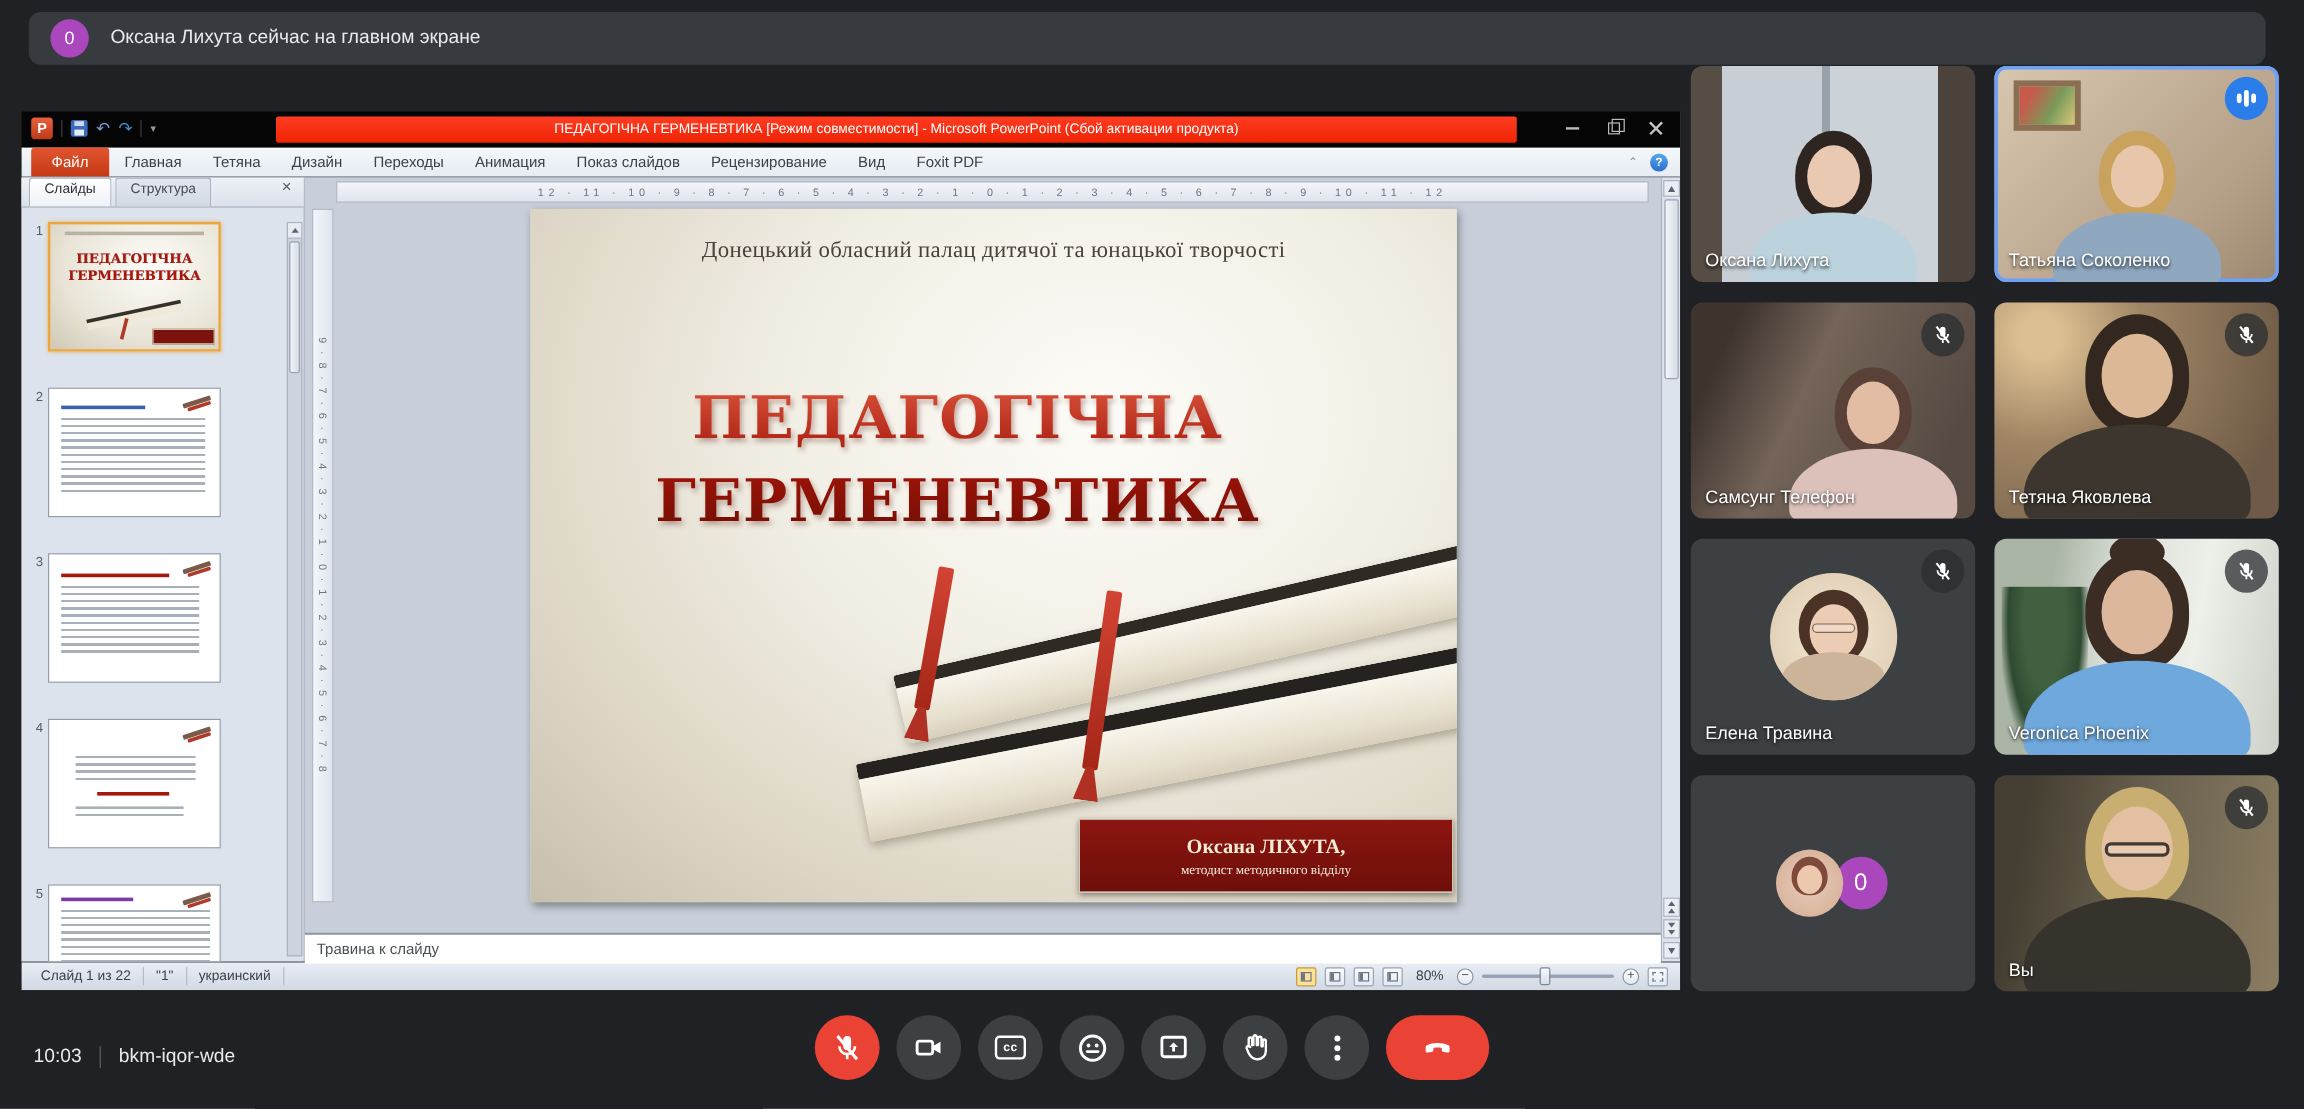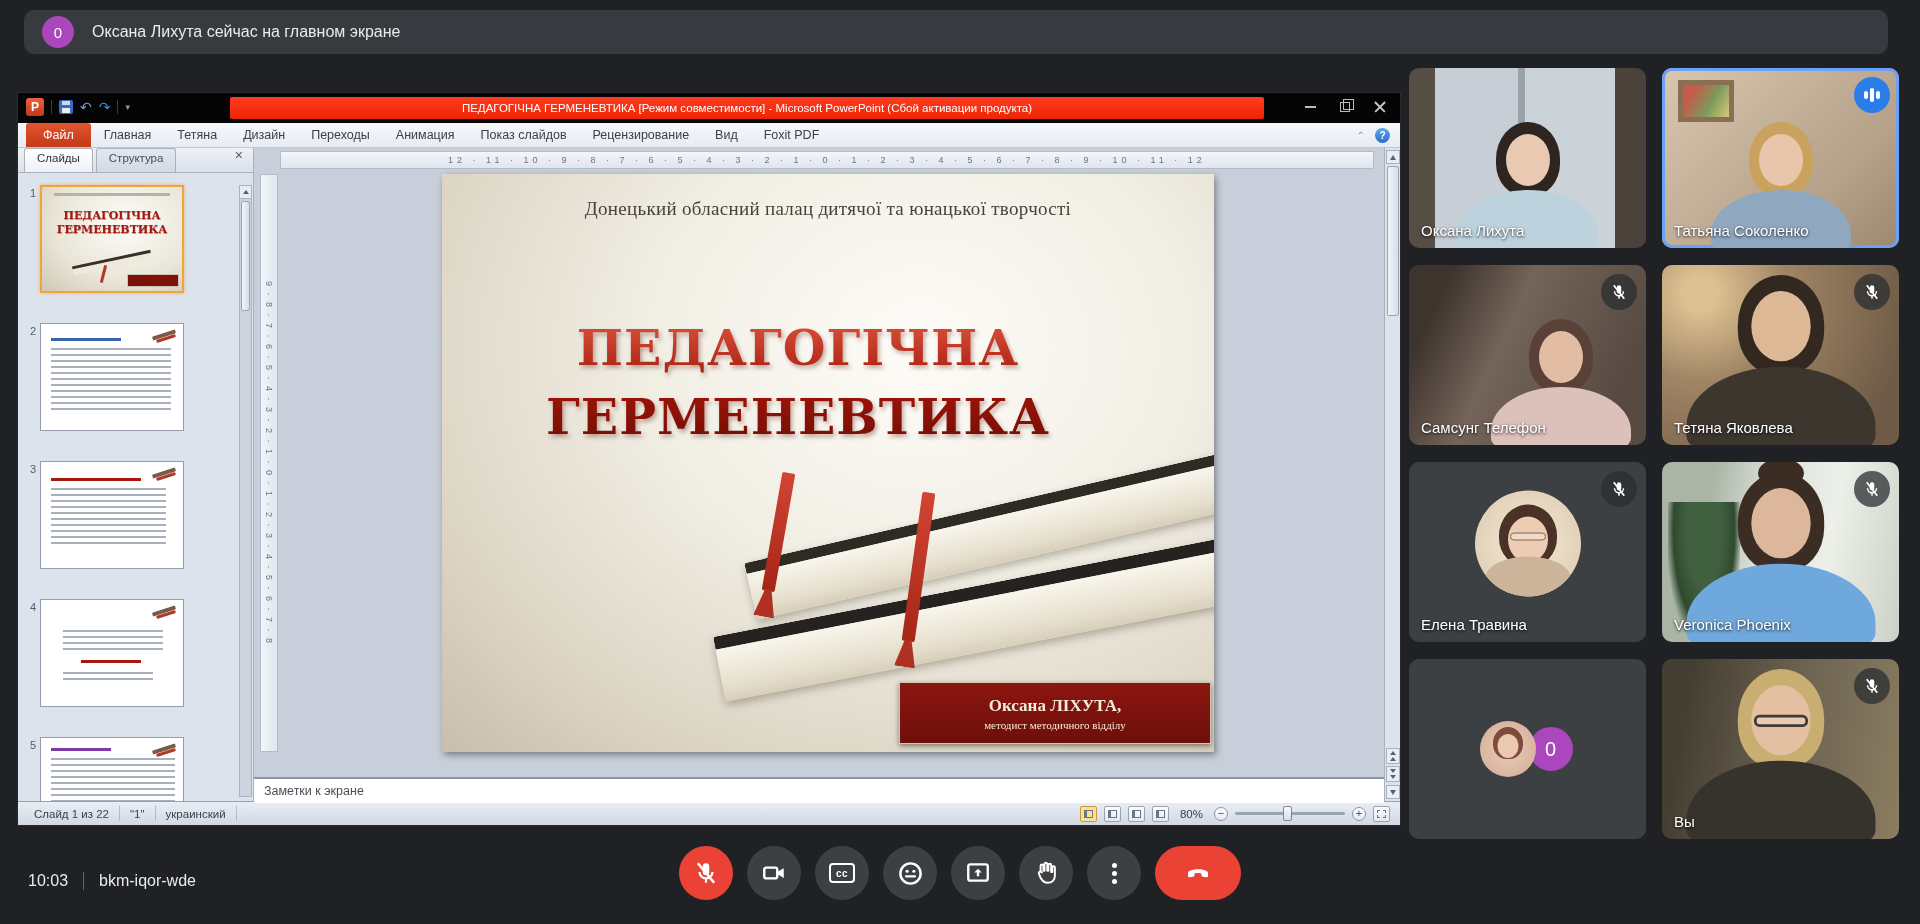--- a/index.html
+++ b/index.html
@@ -179,21 +179,21 @@
     background:linear-gradient(#fff,#e3e8f0); color:#4a5058; font-size:11px; line-height:11px;
     display:flex; align-items:center; justify-content:center; }
   .ztrack { width:110px; height:3px; background:#9aa3b2; position:relative; border-radius:2px; }
   .zthumb { position:absolute; left:48px; top:-6px; width:9px; height:15px;
     background:linear-gradient(#f6f8fb,#d9dfe8); border:1px solid #7e8796; border-radius:2px; }
   .fit-btn { width:17px; height:16px; border:1px solid #9aa3b2; border-radius:2px;
     background:linear-gradient(#fbfcfe,#e4e9f1); position:relative; }
   .fit-btn:before { content:""; position:absolute; inset:3px; border:1px dashed #6c7686; }
 
   
-  .tiles { position:absolute; left:1409px; top:68px; display:grid;
+  .tiles { position:absolute; left:1409px; top:55px; display:grid;
     grid-template-columns:237px 237px; grid-template-rows:repeat(4, 180px); gap:17px 16px; }
   .tile { position:relative; border-radius:10px; overflow:hidden; background:#3c4043; }
   .tile.active { box-shadow:inset 0 0 0 3px #6ba1f6; }
   .tile-name { position:absolute; left:12px; bottom:9px; color:#fff; font-size:15px;
     text-shadow:0 1px 3px rgba(0,0,0,.9); z-index:5; }
   .badge { position:absolute; top:9px; right:9px; width:36px; height:36px; border-radius:50%;
     background:rgba(42,45,48,.75); display:flex; align-items:center; justify-content:center; z-index:5; }
   .badge.blue { background:#2b7de9; }
   .audio-bars { display:flex; gap:2.5px; align-items:center; }
   .audio-bars i { width:3.5px; background:#fff; border-radius:2px; display:block; }
@@ -402,21 +402,21 @@
             </div>
           <div class="ribbon ribbon2">
               <div class="tassel"></div>
             </div>
           <div class="author-box">
             <div class="author-line1">Оксана ЛІХУТА,</div>
             <div class="author-line2">методист методичного відділу</div>
           </div>
         </div>
       </div>
-      <div class="notes">Заметки к экране</div>
+      <div class="notes">Травина к слайду</div>
     </div>
 
     <div class="vscroll">
       <div class="vs-btn"></div>
       <div class="vs-thumb"></div>
       <div class="vs-spacer"></div>
       <div class="vs-dbl up"></div>
       <div class="vs-dbl down"></div>
       <div class="vs-btn down"></div>
     </div>

